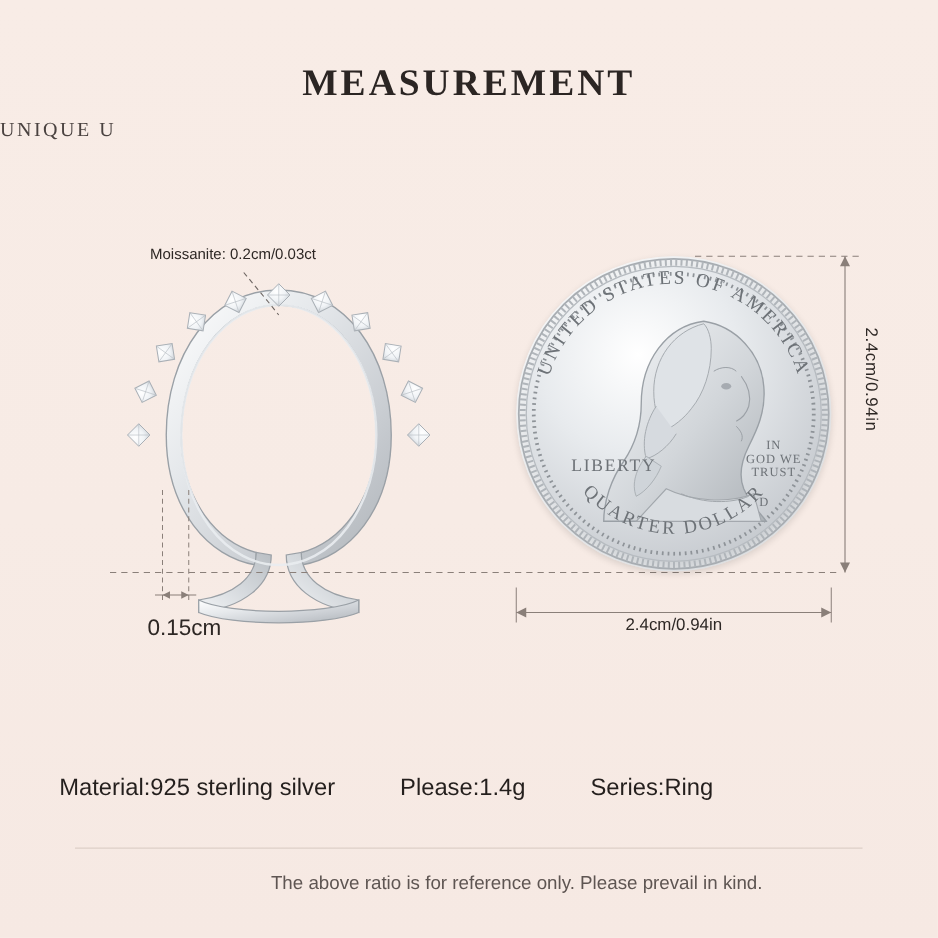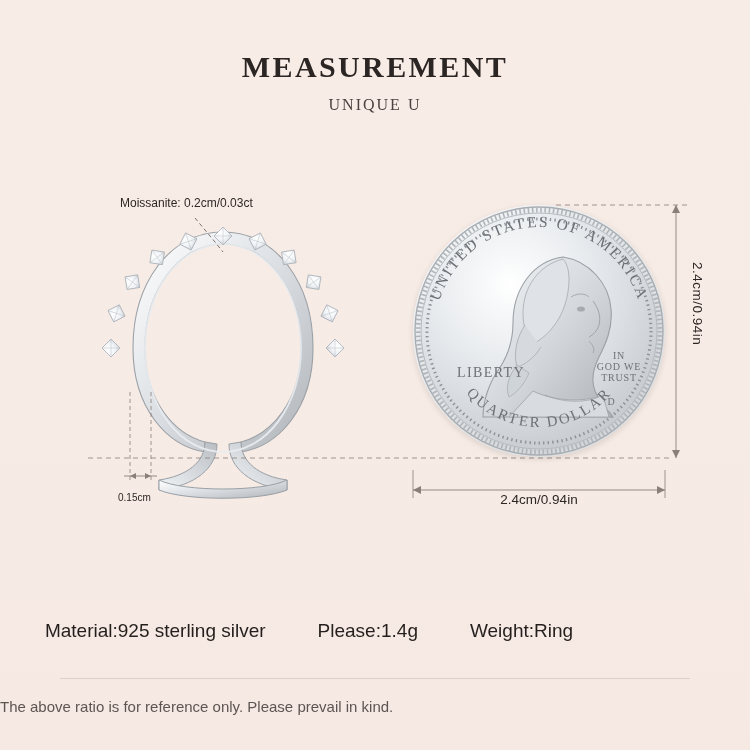--- a/index.html
+++ b/index.html
@@ -32,21 +32,20 @@
     font-size: 30px;
     font-weight: bold;
     letter-spacing: 2.4px;
     color: #2b2523;
   }
   .subtitle {
     position: absolute;
     top: 96px;
     left: 0;
     width: 750px;
-    text-align: center;
     font-family: "Liberation Serif", serif;
     font-size: 16px;
     letter-spacing: 2px;
     color: #4a4240;
   }
 
   
   .ring-area {
     position: absolute;
     left: 55px;
@@ -62,21 +61,21 @@
     top: 196px;
     font-size: 12px;
     color: #2d2724;
     white-space: nowrap;
   }
 
   .dim-015 {
     position: absolute;
     left: 118px;
     top: 492px;
-    font-size: 10px;
+    font-size: 18px;
     color: #2d2724;
     white-space: nowrap;
   }
 
   
   .coin-wrap {
     position: absolute;
     left: 413px;
     top: 205px;
     width: 252px;
@@ -133,21 +132,21 @@
     top: 678px;
     width: 630px;
     height: 1px;
     background: #ddd0c8;
   }
   .note {
     position: absolute;
     left: 0;
     top: 698px;
     width: 610px;
-    text-align: left;
+    text-align: right;
     font-size: 15px;
     color: #5e5552;
   }
 </style>
 </head>
 <body>
 
 <div id="page">
 
   <div class="title">MEASUREMENT</div>
@@ -353,19 +352,19 @@
       </svg>
     </div>
   </div>
 
   <div class="vline-label">2.4cm/0.94in</div>
   <div class="hline-label">2.4cm/0.94in</div>
 
   <div class="specs">
     <span>Material:925 sterling silver</span>
     <span>Please:1.4g</span>
-    <span>Weight:Ring</span>
+    <span>Series:Ring</span>
   </div>
 
   <div class="divider"></div>
   <div class="note">The above ratio is for reference only. Please prevail in kind.</div>
 
 </div>
 
 </body></html>

